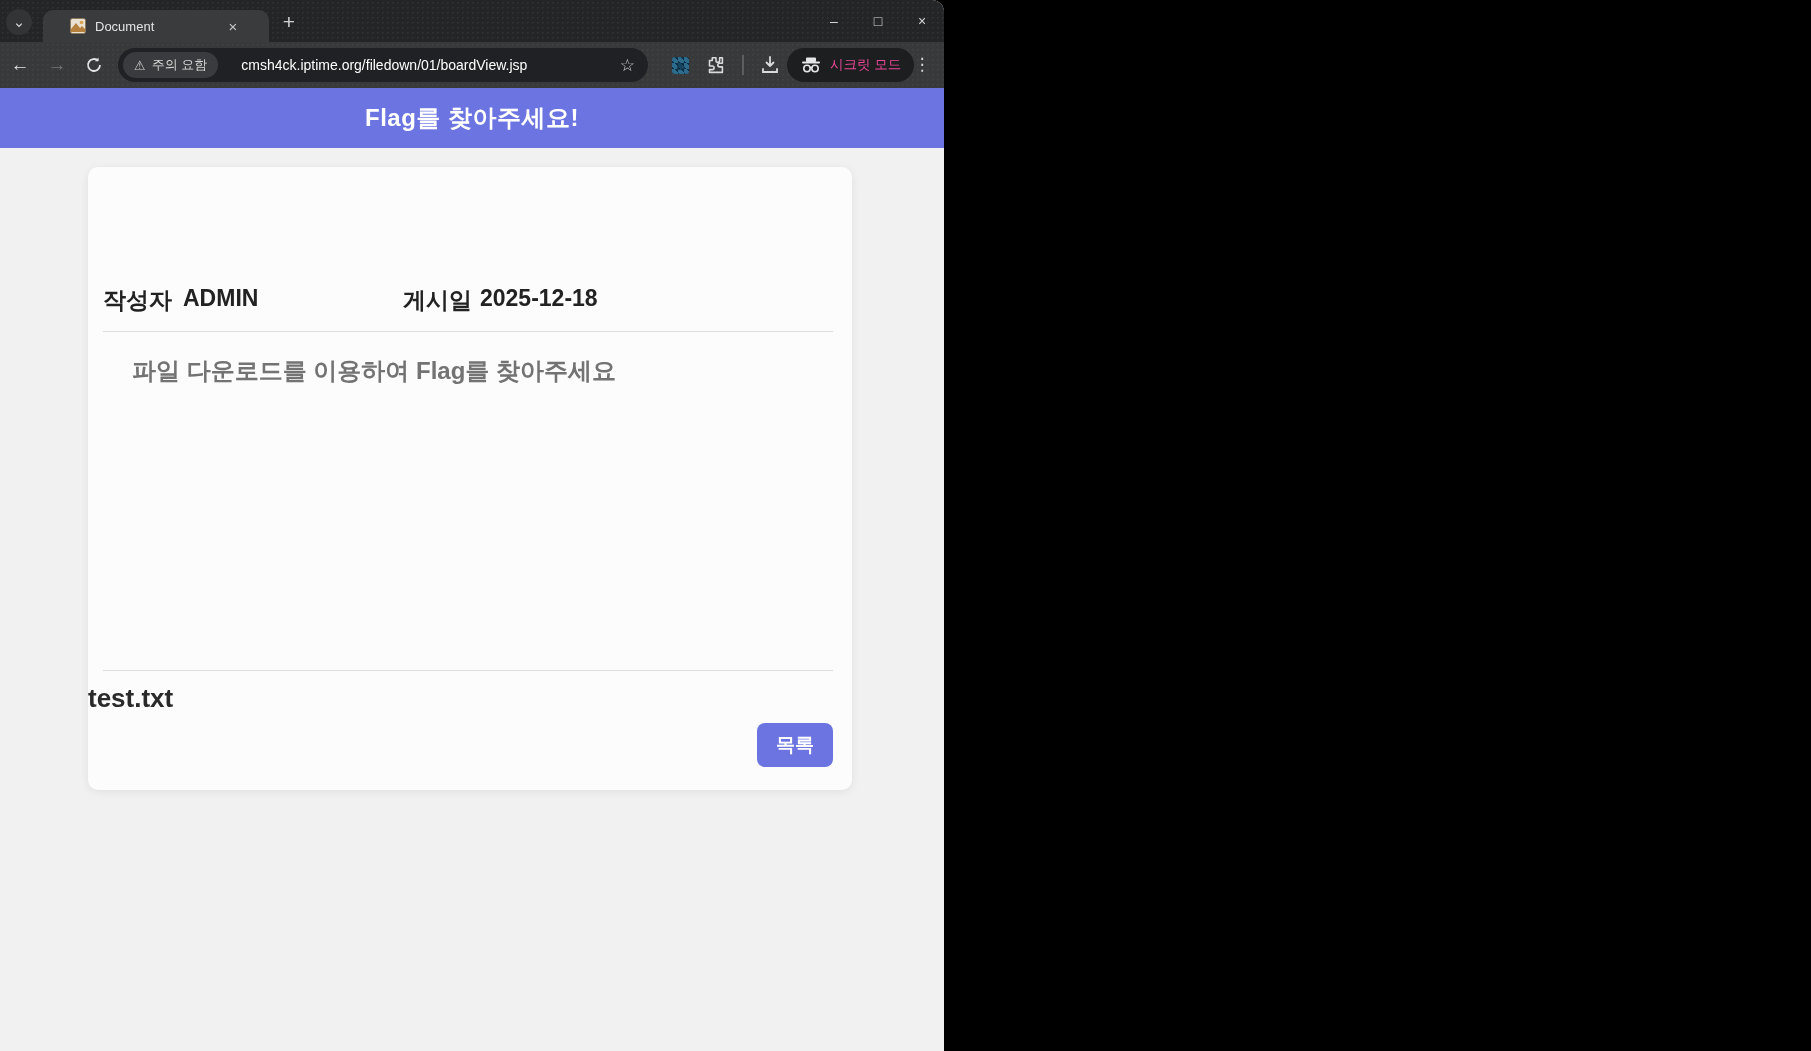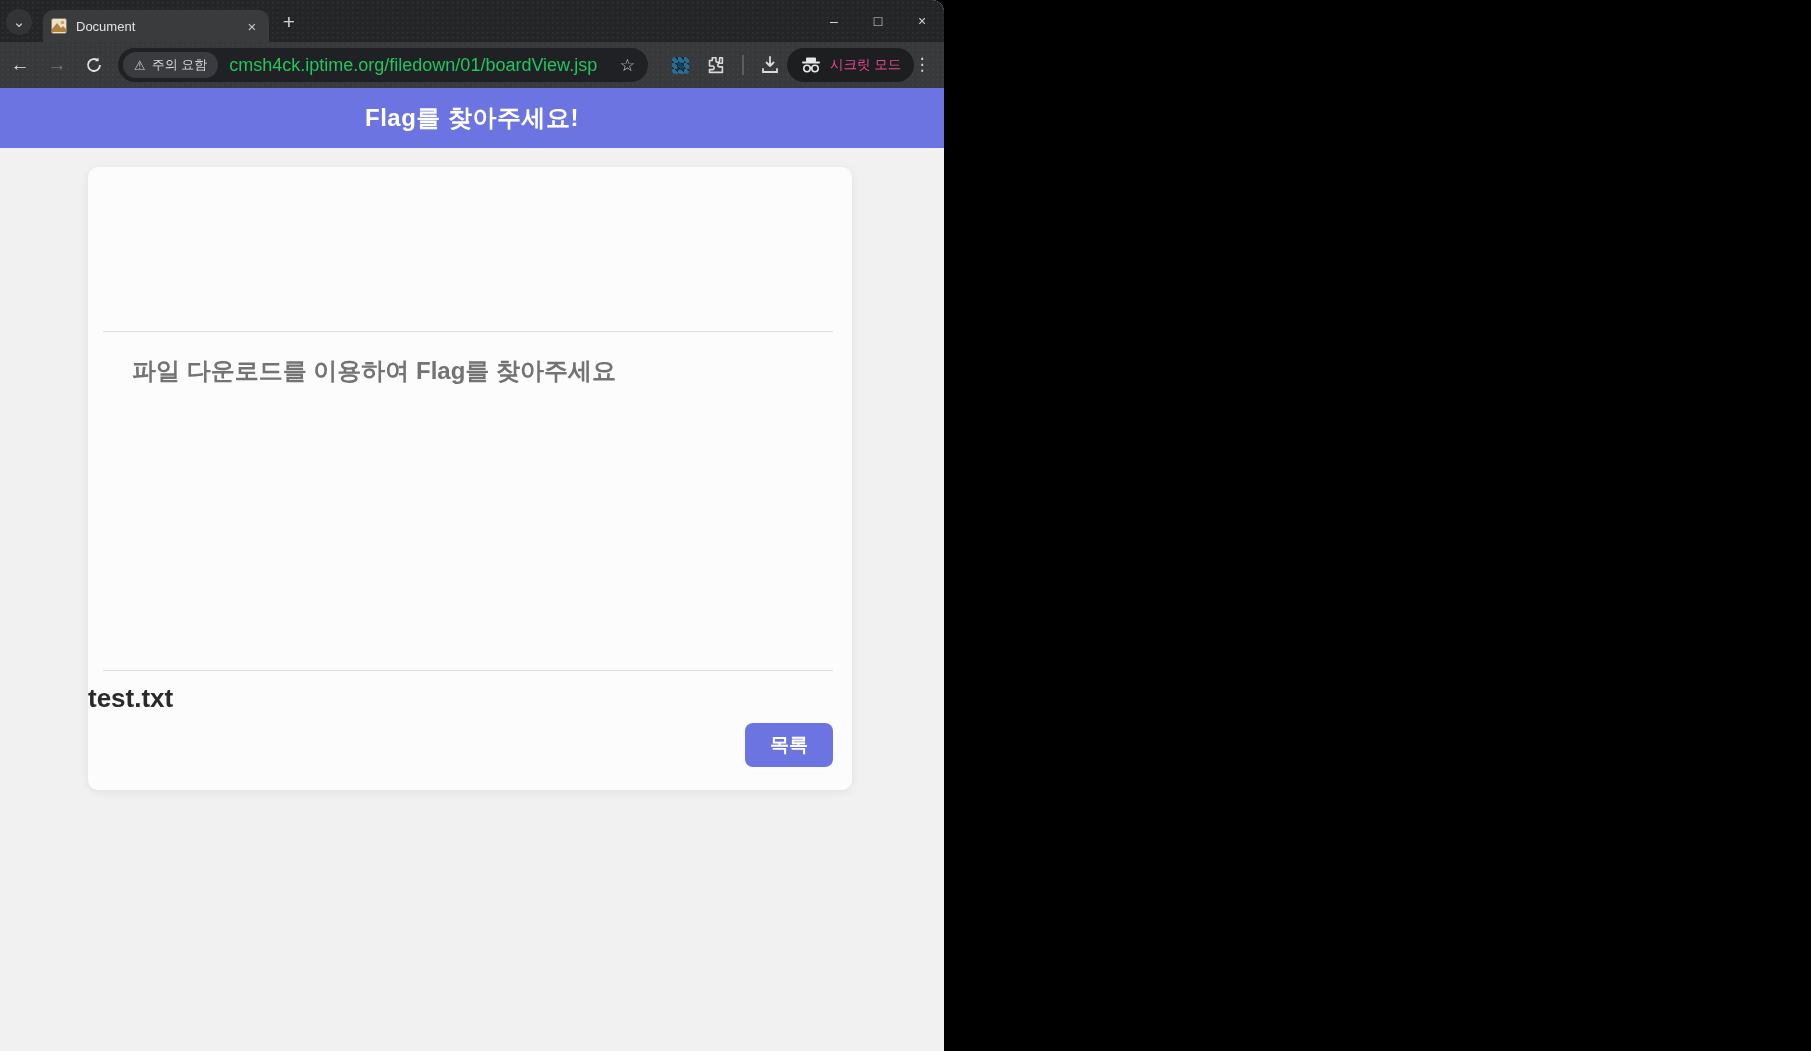--- a/index.html
+++ b/index.html
@@ -16,21 +16,21 @@
   .tabstrip{ position:absolute; left:0; top:0; width:944px; height:42px;
     background:#242526;
     background-image:radial-gradient(rgba(255,255,255,.05) 1px, transparent 1px);
     background-size:5px 5px; }
   .strip-btn{ position:absolute; top:9px; width:26px; height:26px; border-radius:50%;
     color:#cfd0d1; font-size:15px; line-height:26px; text-align:center; cursor:pointer; }
   .tab-search{ left:6px; background:#333435; }
   .new-tab{ left:276px; font-size:21px; font-weight:400; }
   .tab{ position:absolute; left:43px; top:10px; width:226px; height:32px;
     background:#3a3b3d; border-radius:10px 10px 0 0; display:flex; align-items:center;
-    padding:0 8px; }
+    padding:0 27px; }
   .tab-label{ flex:1; color:#e2e3e4; font-size:13px; margin-left:9px; white-space:nowrap;
     overflow:hidden; }
   .tab-close{ color:#c7c8c9; font-size:15px; width:18px; text-align:center; cursor:pointer; }
   .win-controls{ position:absolute; right:0; top:0; height:42px; display:flex; }
   .win-btn{ width:44px; height:42px; color:#d4d5d6; font-size:14px; display:flex;
     align-items:center; justify-content:center; cursor:pointer; }
 
   
   .toolbar{ position:absolute; left:0; top:42px; width:944px; height:46px;
     background:#38393b;
@@ -40,21 +40,21 @@
     line-height:28px; font-size:19px; color:#e4e4e5; cursor:pointer; }
   .nav-back{ left:3px; }
   .nav-fwd{ left:40px; color:#77787a; }
   .nav-reload{ left:77px; }
   .omnibox{ position:absolute; left:118px; top:6px; width:530px; height:34px;
     background:#202124; border-radius:17px; display:flex; align-items:center; }
   .sec-chip{ margin-left:5px; height:26px; border-radius:13px; background:#3a3b3e;
     display:flex; align-items:center; gap:6px; padding:0 11px; color:#d8d8d8;
     font-size:13px; cursor:pointer; white-space:nowrap; }
   .sec-chip .warn{ font-size:13px; color:#cfcfcf; }
-  .url-text{ margin-left:11px; flex:1; color:#22c55e; font-size:18px; white-space:nowrap;
+  .url-text{ margin-left:23px; flex:1; color:#ffffff; font-size:14px; white-space:nowrap;
     overflow:hidden; }
   .star-btn{ margin-right:13px; color:#d0d1d2; font-size:17px; cursor:pointer; }
   .ext-fav{ position:absolute; left:672px; top:15px; width:17px; height:17px;
     border-radius:3px; background:#2d6b8d;
     background-image:linear-gradient(45deg, rgba(10,40,60,.9) 25%, transparent 25%, transparent 75%, rgba(10,40,60,.9) 75%),
       radial-gradient(circle at 50% 55%, #17455f 30%, transparent 31%);
     background-size:6px 6px, 17px 17px; cursor:pointer; }
   .tb-icon{ position:absolute; top:11px; width:24px; height:24px; cursor:pointer; }
   .tb-sep{ position:absolute; left:742px; top:13px; width:2px; height:20px;
     background:#5c5d5f; }
@@ -82,21 +82,21 @@
   .m-author{ left:80px; }
   .m-date-label{ left:300px; }
   .m-date{ left:377px; }
   .divider{ position:absolute; left:15px; right:19px; border-top:1px solid #ddd; }
   .div1{ top:164px; }
   .div2{ top:503px; }
   .post-body{ position:absolute; top:188px; left:44px; font-size:24px; font-weight:bold;
     color:#737373; }
   .attachment{ position:absolute; top:516px; left:0; width:100%; text-align:left;
     font-size:26px; font-weight:bold; color:#2a2a2a; cursor:pointer; }
-  .list-btn{ position:absolute; right:19px; top:556px; width:88px; height:44px;
+  .list-btn{ position:absolute; right:19px; top:556px; width:76px; height:44px;
     background:var(--accent); border:none; border-radius:8px; color:#fff; font-size:19px;
     font-weight:bold; font-family:inherit; cursor:pointer; }
 
   svg{ display:block; }
 </style>
 </head>
 <body>
 
 <div id="stage">
   <div id="window">
@@ -176,20 +176,26 @@
     </div>
 
     <div class="banner">
       <h1>Flag를 찾아주세요!</h1>
     </div>
 
     <div class="page">
       <div class="card">
 
 
+        <div class="meta-row">
+          <span class="m-author-label">작성자</span>
+          <span class="m-author">ADMIN</span>
+          <span class="m-date-label">게시일</span>
+          <span class="m-date">2025-12-18</span>
+        </div>
 
         <div class="divider div1"></div>
 
         <div class="post-body">파일 다운로드를 이용하여 Flag를 찾아주세요</div>
 
         <div class="divider div2"></div>
 
         <div class="attachment">test.txt</div>
 
         <button class="list-btn">목록</button>

